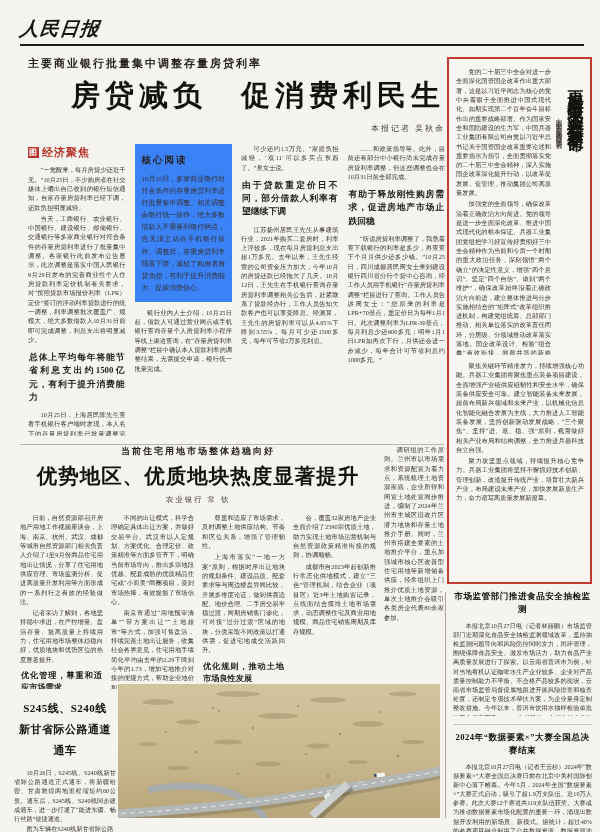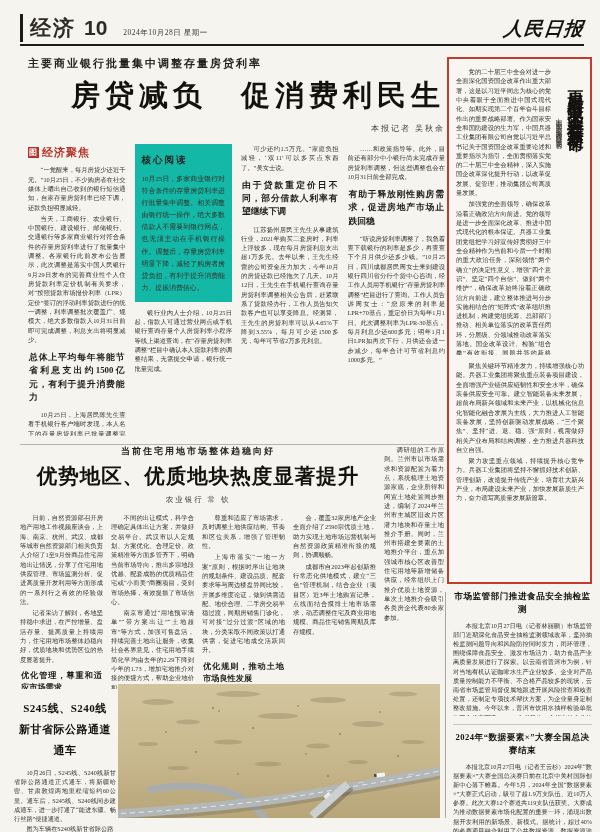--- a/index.html
+++ b/index.html
@@ -31,21 +31,21 @@
 
   
   .top-story { position:absolute; left:28px; top:56px; width:417px; }
   .kicker { text-align:left; font-size:11px; font-weight:bold; letter-spacing:2px; color:#26231f; }
   .headline-main { text-align:right; font-size:29px; font-weight:bold; letter-spacing:5px; margin-top:5px; color:#14120f; }
   .byline { text-align:right; font-size:8px; letter-spacing:2px; color:#45413b; margin-top:7px; }
   .cols { display:flex; gap:9px; margin-top:10px; height:292px; overflow:hidden; }
   .col { flex:1; overflow:hidden; }
   .column-label { display:flex; align-items:center; gap:3px; color:#b5342a; font-weight:bold; font-size:11px; letter-spacing:1px; margin-bottom:5px; }
   .column-logo { width:11px; height:11px; background:#b5342a; color:#fff; font-size:8px; line-height:11px; text-align:center; flex:0 0 auto; }
-  .core-box { background:#14b8a6; padding:9px 7px 8px; margin-bottom:6px; }
+  .core-box { background:#3b82f6; padding:9px 7px 8px; margin-bottom:6px; }
   .core-title { font-size:9.5px; font-weight:bold; letter-spacing:2px; color:#26231f; margin-bottom:6px; }
   .core-body { font-size:6.9px; line-height:1.75; text-align:justify; color:#33302b; }
 
   
   .red-box {
     position:absolute; left:447px; top:57px; width:145px; height:527px;
     border:2px solid #c23b30; background:#f8f6f0; padding:8px 6px 6px 7px;
   }
   .rb-top { display:flex; height:288px; overflow:hidden; }
   .rb-body-first { flex:1; overflow:hidden; }
@@ -81,25 +81,20 @@
   .br-body { font-size:6.2px; line-height:1.48; text-align:justify; color:#35322d; }
   .br-body p { text-indent:2em; }
   .food-body { height:95px; overflow:hidden; }
   .contest { margin-top:8px; border-top:1px solid #c9c4b9; padding-top:6px; }
   .contest-body { height:78px; overflow:hidden; }
 </style>
 </head>
 <body>
 
 <div class="header">
-  <div class="section-block">
-    <span class="section-title">经济</span>
-    <span class="page-num">10</span>
-    <span class="page-date">2024年10月28日 星期一</span>
-  </div>
   <div class="masthead">人民日报</div>
 </div>
 
 <div class="top-story">
   <div class="kicker">主要商业银行批量集中调整存量房贷利率</div>
   <div class="headline-main">房贷减负　促消费利民生</div>
   <div class="byline">本报记者 吴秋余</div>
   <div class="cols">
     <div class="col bodytext">
       <div class="column-label">

